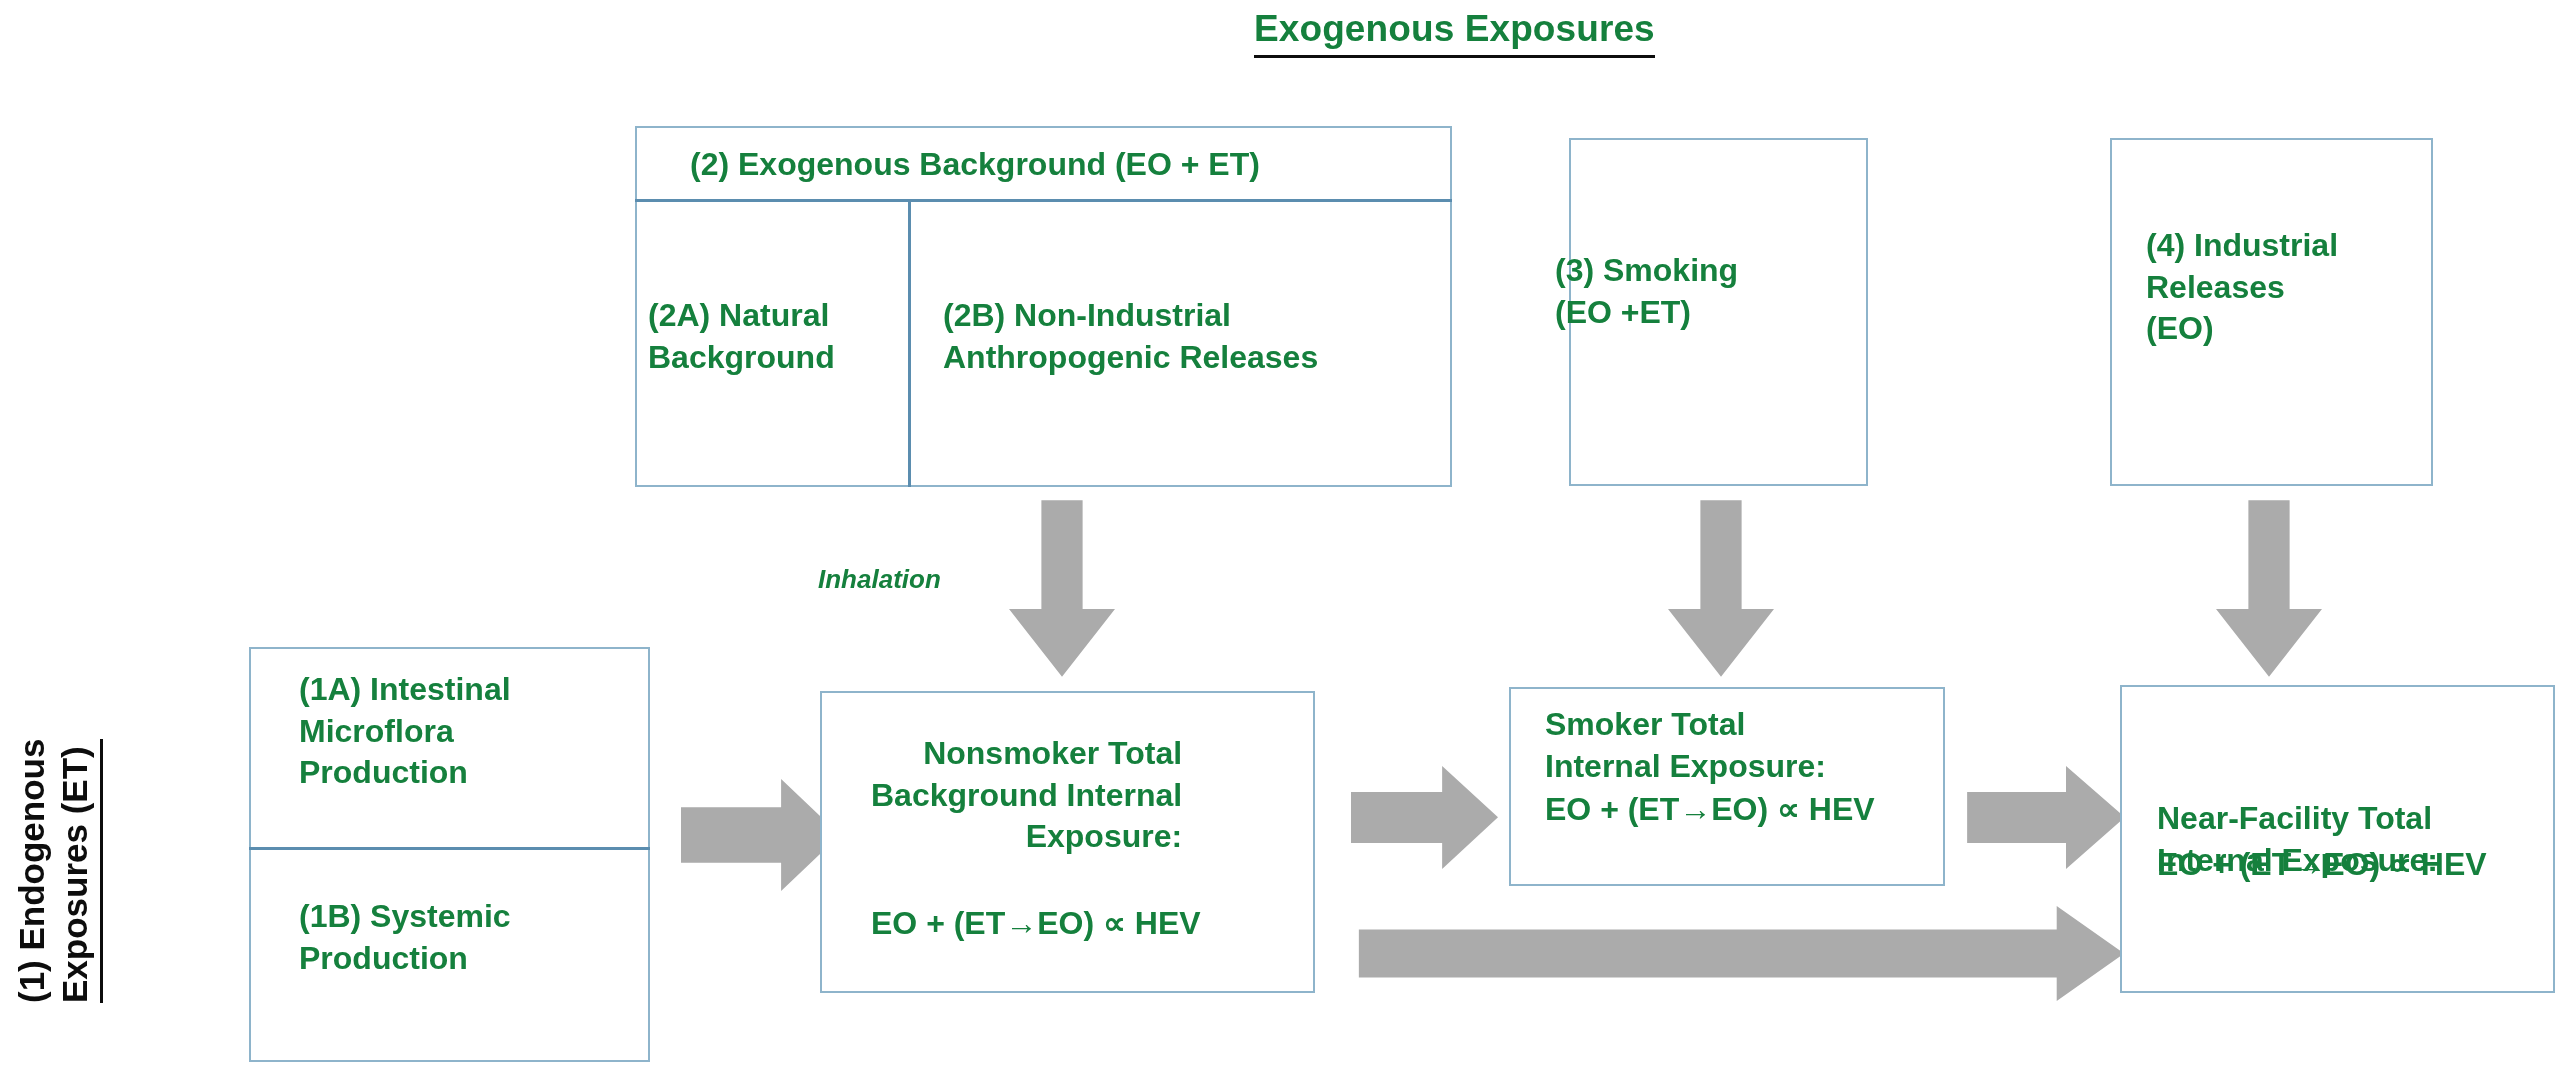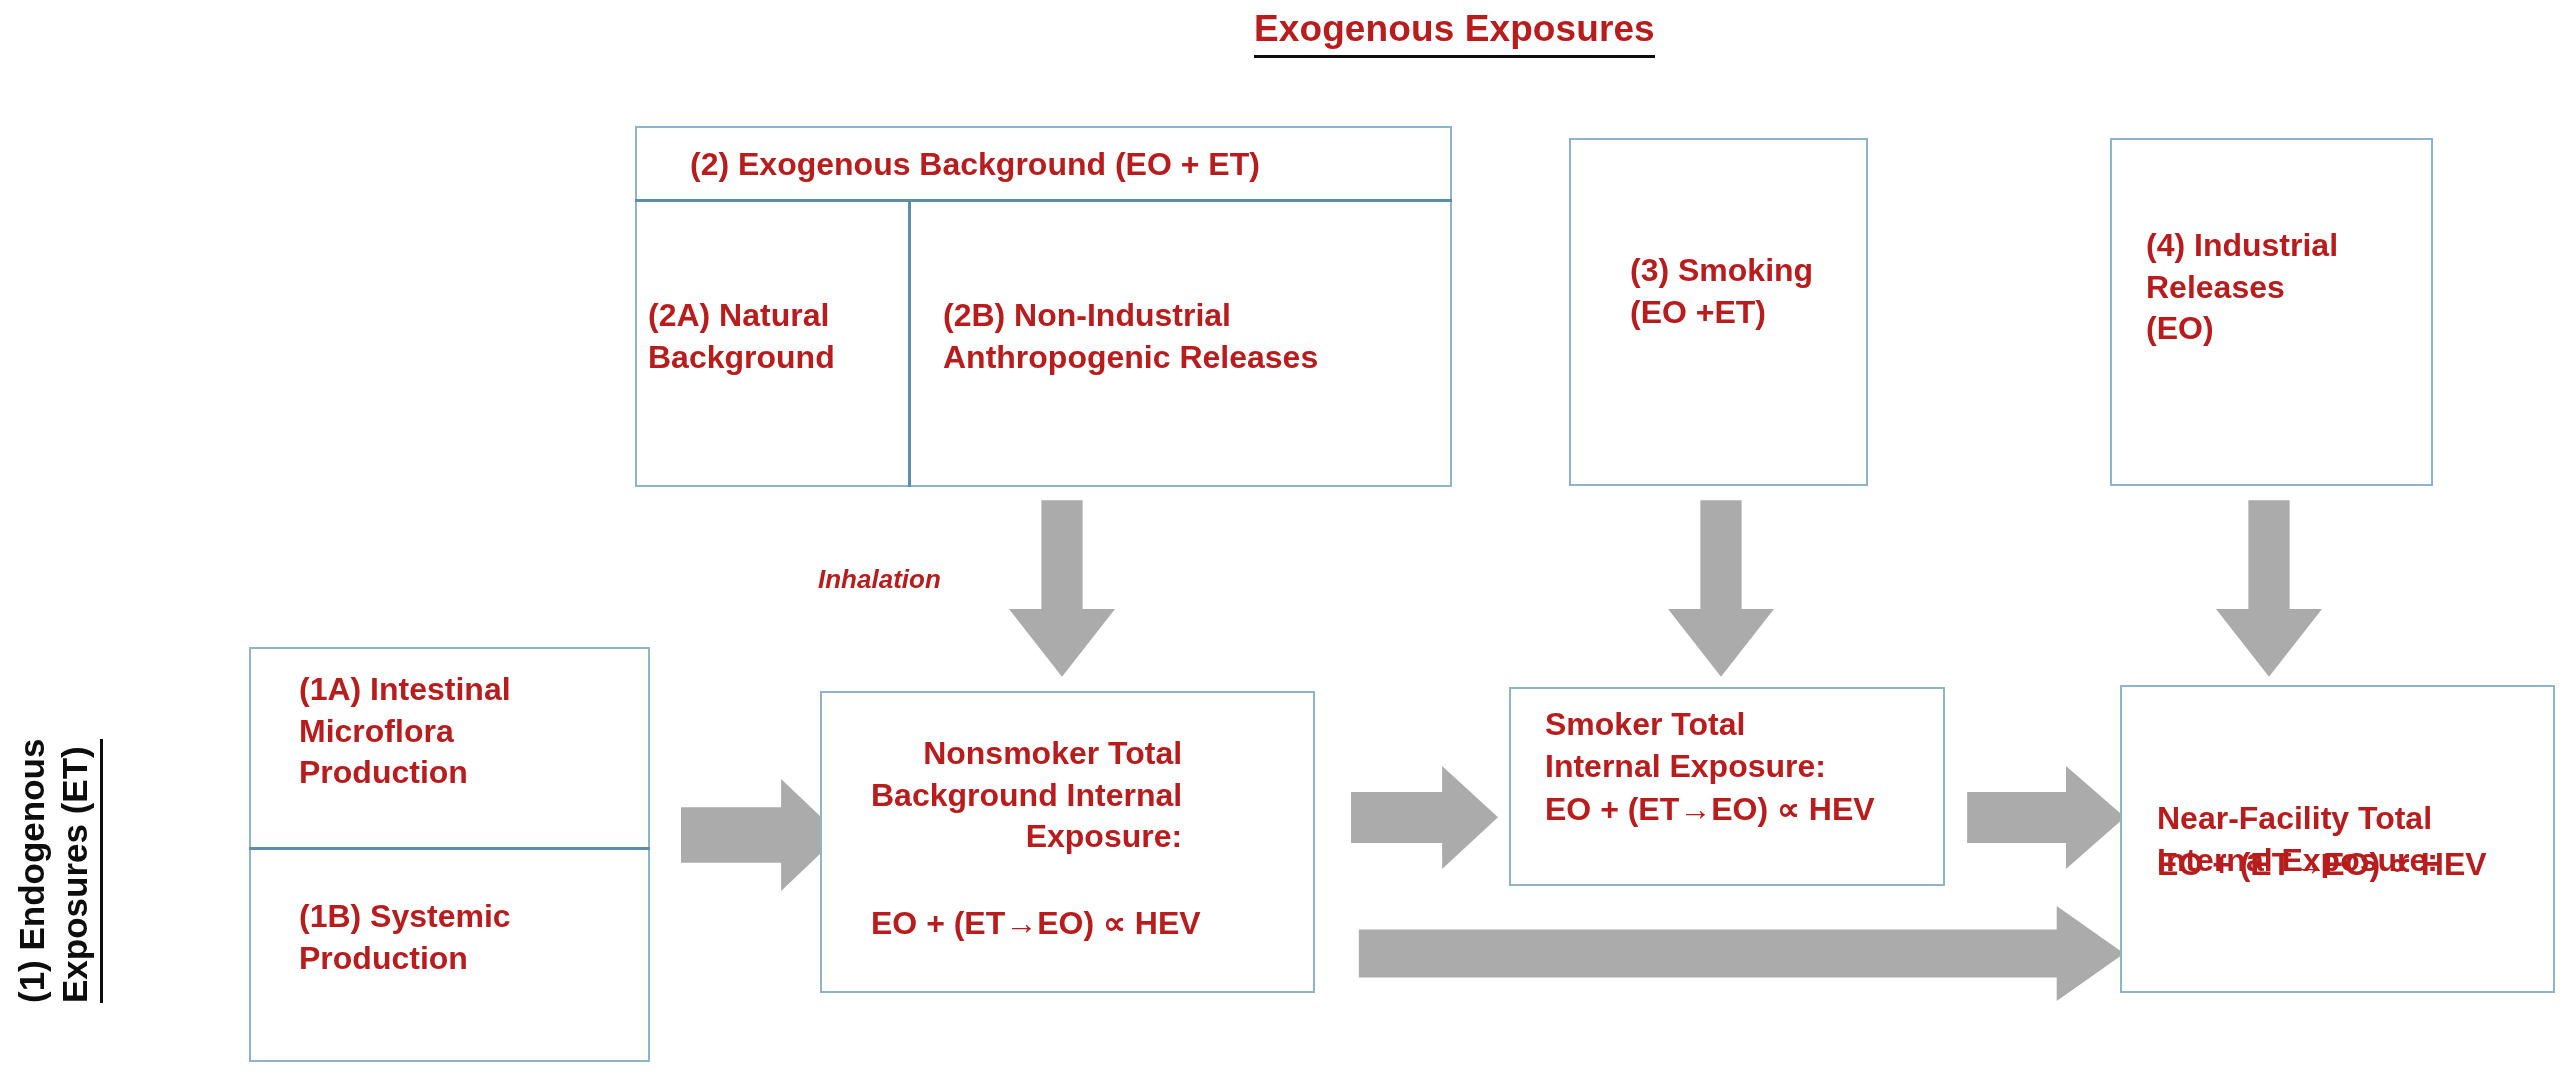--- a/index.html
+++ b/index.html
@@ -13,21 +13,21 @@
   .box{
     position:absolute;
     box-sizing:border-box;
     border:2.9px solid #8EB4CB;
     background:#ffffff;
   }
   .hdiv{position:absolute;background:#5B8DAF;height:2.9px;}
   .vdiv{position:absolute;background:#5B8DAF;width:2.9px;}
   .txt{
     position:absolute;
-    color:#b91c1c;
+    color:#15803d;
     font-weight:bold;
     line-height:1.30;
     white-space:pre-line;
   }
   .f-title{
     font-size:37px;
     font-weight:bold;
     letter-spacing:0.1px;
     border-bottom:3.5px solid #0d0d0d;
     padding-bottom:2.4px;
@@ -66,21 +66,21 @@
 
   <div class="txt f-b" style="left:690px;top:144px;">(2) Exogenous Background (EO + ET)</div>
 
   <div class="txt f-b" style="left:648px;top:295px;">(2A) Natural
 Background</div>
 
   <div class="txt f-b" style="left:943px;top:295px;">(2B) Non-Industrial
 Anthropogenic Releases</div>
 
   <div class="box" style="left:1569px;top:138px;width:299px;height:348px;"></div>
-  <div class="txt f-b" style="left:1630px;top:250px;">(3) Smoking
+  <div class="txt f-b" style="left:1555px;top:250px;">(3) Smoking
 (EO +ET)</div>
 
   <div class="box" style="left:2110px;top:138px;width:323px;height:348px;"></div>
   <div class="txt f-b" style="left:2146px;top:225px;">(4) Industrial
 Releases
 (EO)</div>
 
   <svg class="arrow" style="left:1009px;top:500px;" width="106" height="177" viewBox="0 0 180 300">
     <polygon points="55,0 125,0 125,185 180,185 90,300 0,185 55,185" fill="#ABABAB"></polygon>
   </svg>

